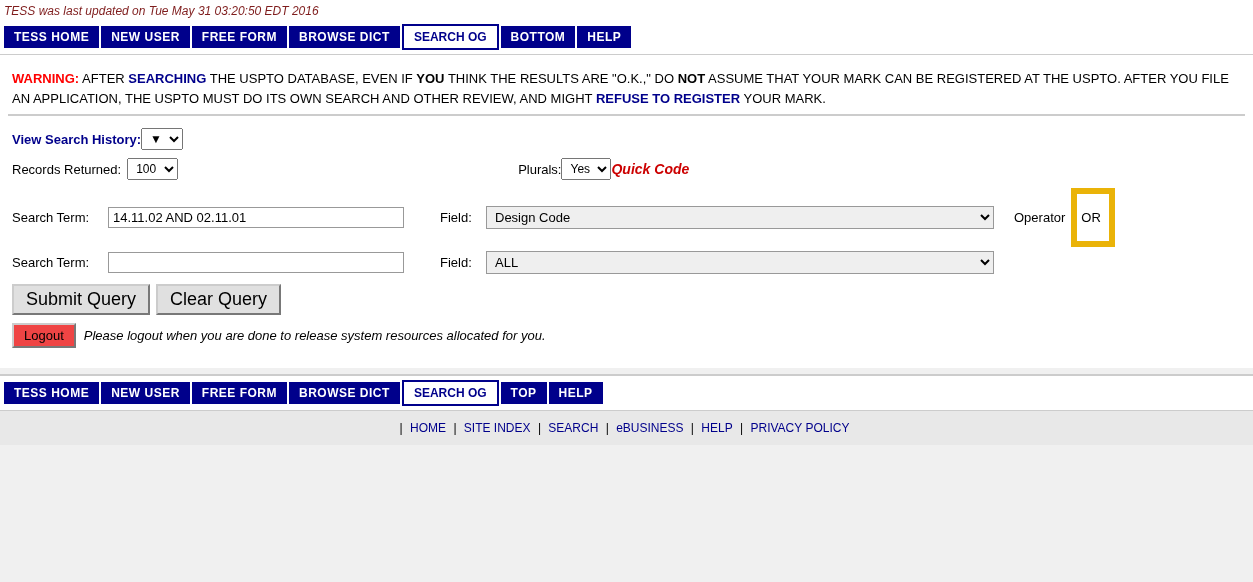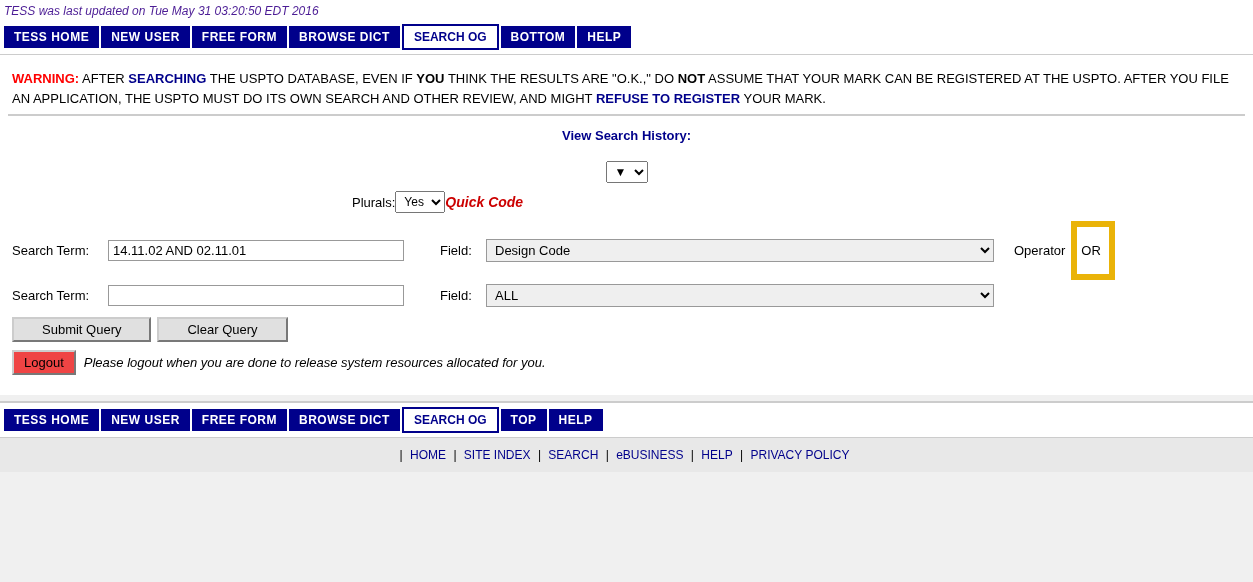--- a/index.html
+++ b/index.html
@@ -7,21 +7,21 @@
       font-family: Arial, sans-serif;
       font-size: 13px;
       background: #f0f0f0;
       color: #000;
     }
     .top-bar {
       background: #fff;
       padding: 4px 0 2px 4px;
       font-style: italic;
       font-size: 12px;
-      color: #4c1d95;
+      color: #7f1d1d;
     }
     .nav-bar {
       background: #fff;
       padding: 4px 4px;
       display: flex;
       align-items: center;
       gap: 2px;
       border-bottom: 1px solid #ccc;
     }
     .nav-btn {
@@ -65,22 +65,21 @@
       font-weight: bold;
       text-decoration: none;
     }
     .form-section {
       padding: 4px 4px;
     }
     .history-row {
       display: flex;
       align-items: center;
       margin-bottom: 8px;
-      gap: 18px;
-      flex-direction: column;
+      gap: 0;
     }
     .history-label {
       color: #00008B;
       font-weight: bold;
       font-size: 13px;
     }
     .history-select {
       padding: 2px 4px;
       font-size: 12px;
     }
@@ -143,22 +142,22 @@
       font-size: 13px;
       border: 6px solid #eab308;
     }
     .buttons-row {
       display: flex;
       align-items: center;
       gap: 6px;
       margin: 10px 0 8px 0;
     }
     .form-btn {
-      padding: 3px 28px;
-      font-size: 13px;
+      padding: 3px 12px;
+      font-size: 18px;
       cursor: pointer;
       background: #e0e0e0;
       border: 2px outset #ccc;
     }
     .logout-row {
       display: flex;
       align-items: center;
       gap: 8px;
       margin-bottom: 8px;
     }
@@ -256,20 +255,26 @@
   <div class="form-section">
 
     <div class="history-row">
       <span class="history-label">View Search History:</span>
       <select class="history-select">
         <option>▼</option>
       </select>
     </div>
 
     <div class="records-plurals-row">
+      <div class="records-part">
+        <span class="records-label">Records Returned:</span>
+        <select class="records-select">
+          <option>100</option>
+        </select>
+      </div>
       <div class="plurals-part">
         <span class="plurals-label">Plurals:</span>
         <select class="plurals-select">
           <option>Yes</option>
           <option>No</option>
         </select>
         <span class="quick-tips">Quick Code</span>
       </div>
     </div>
 

